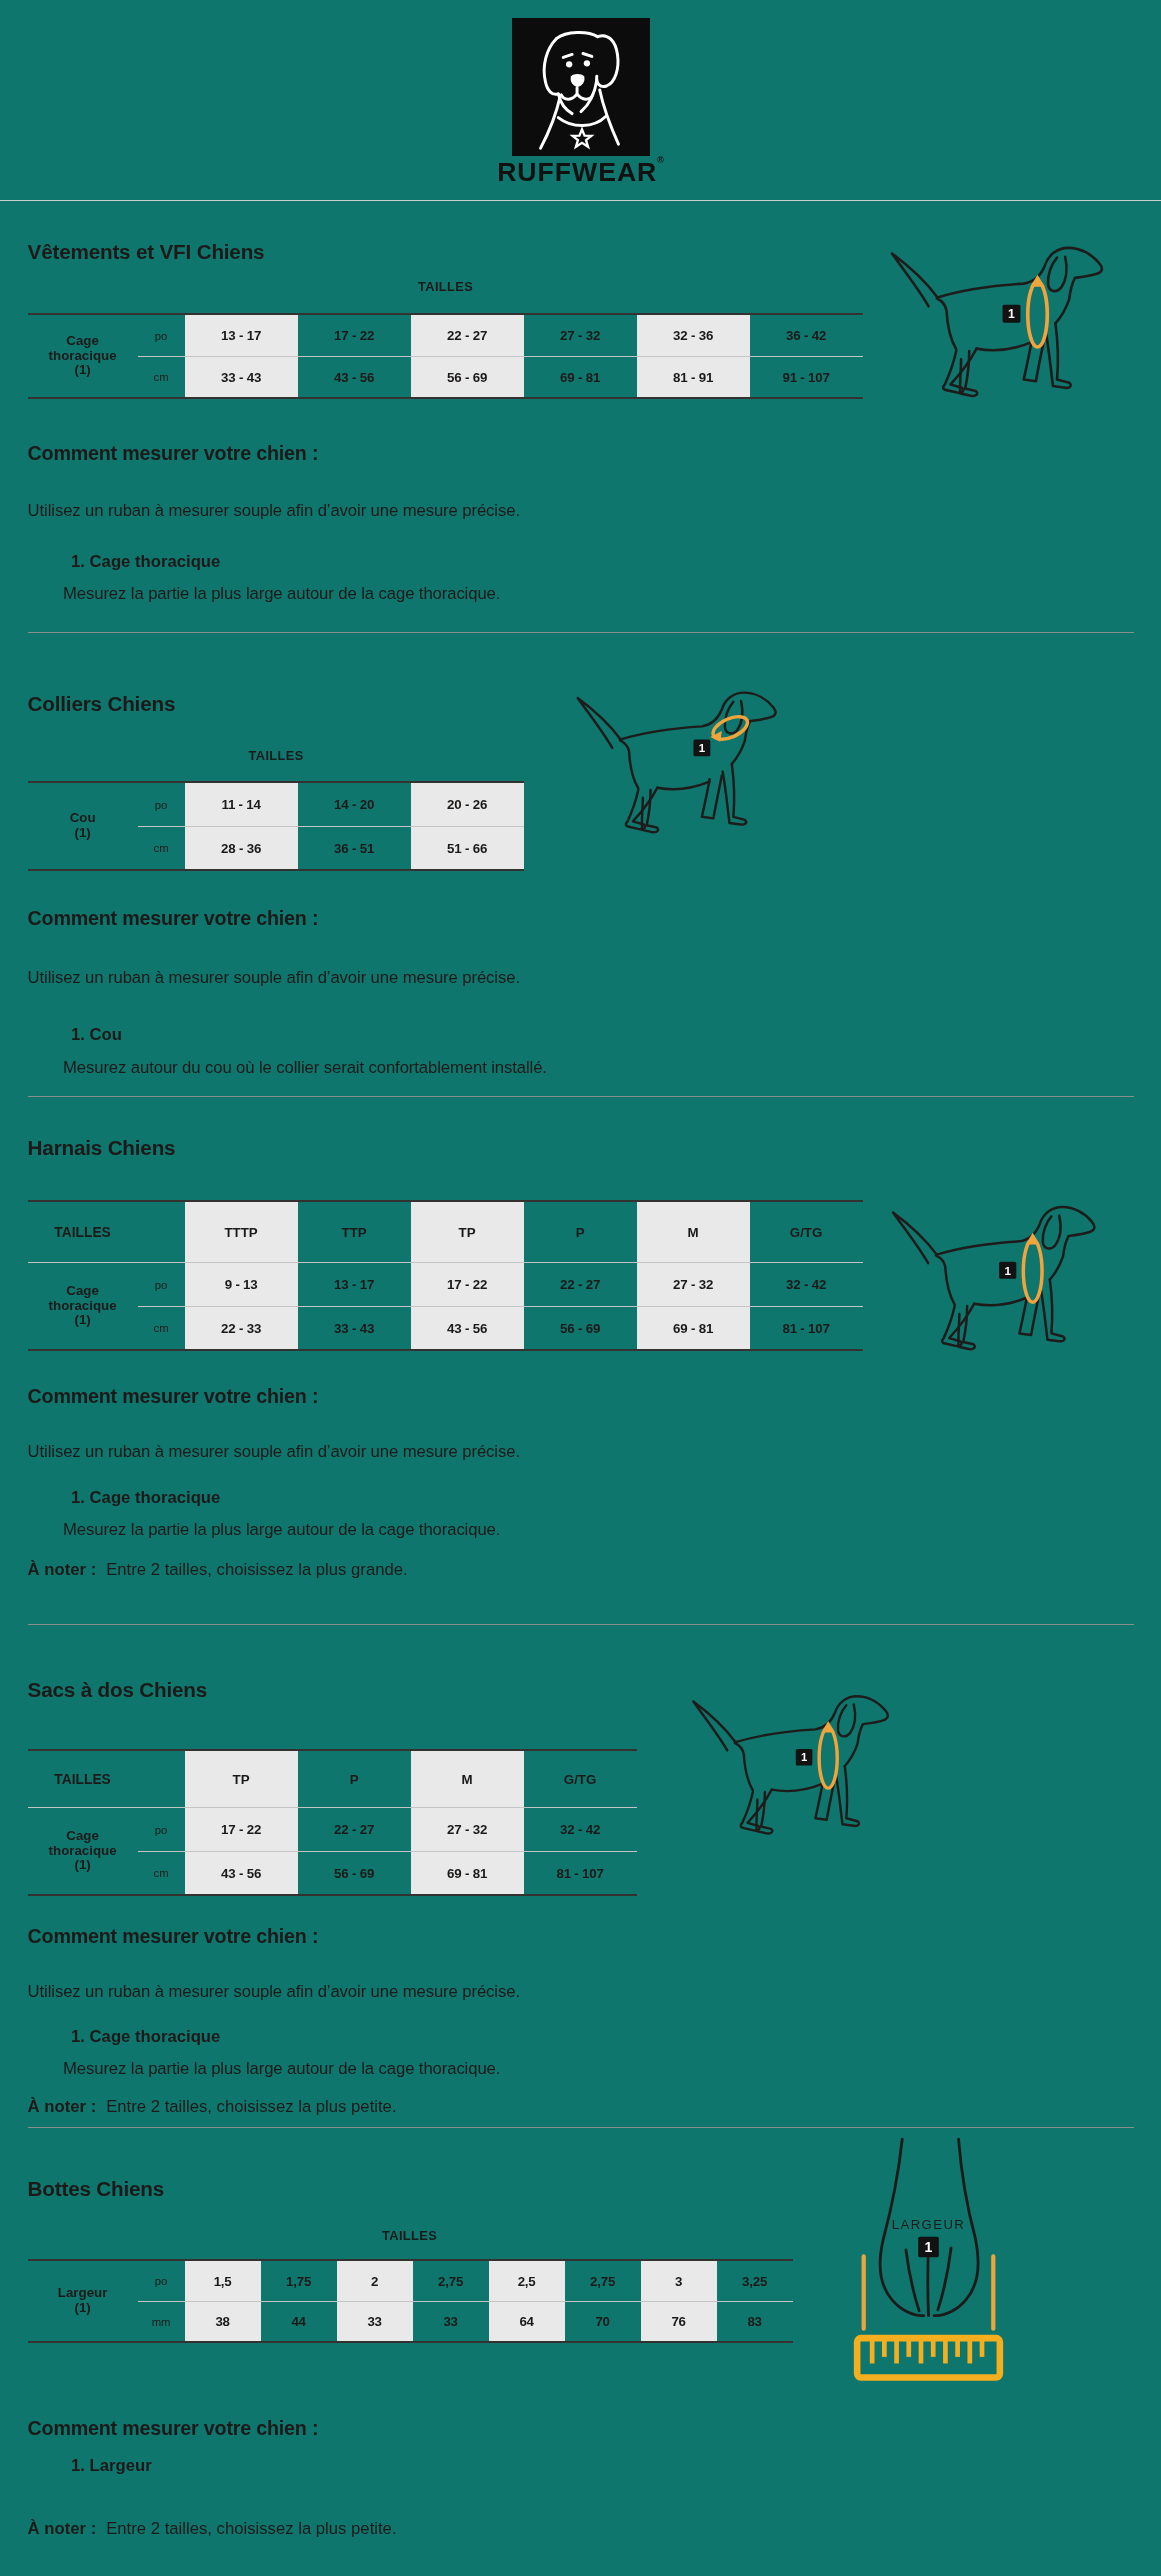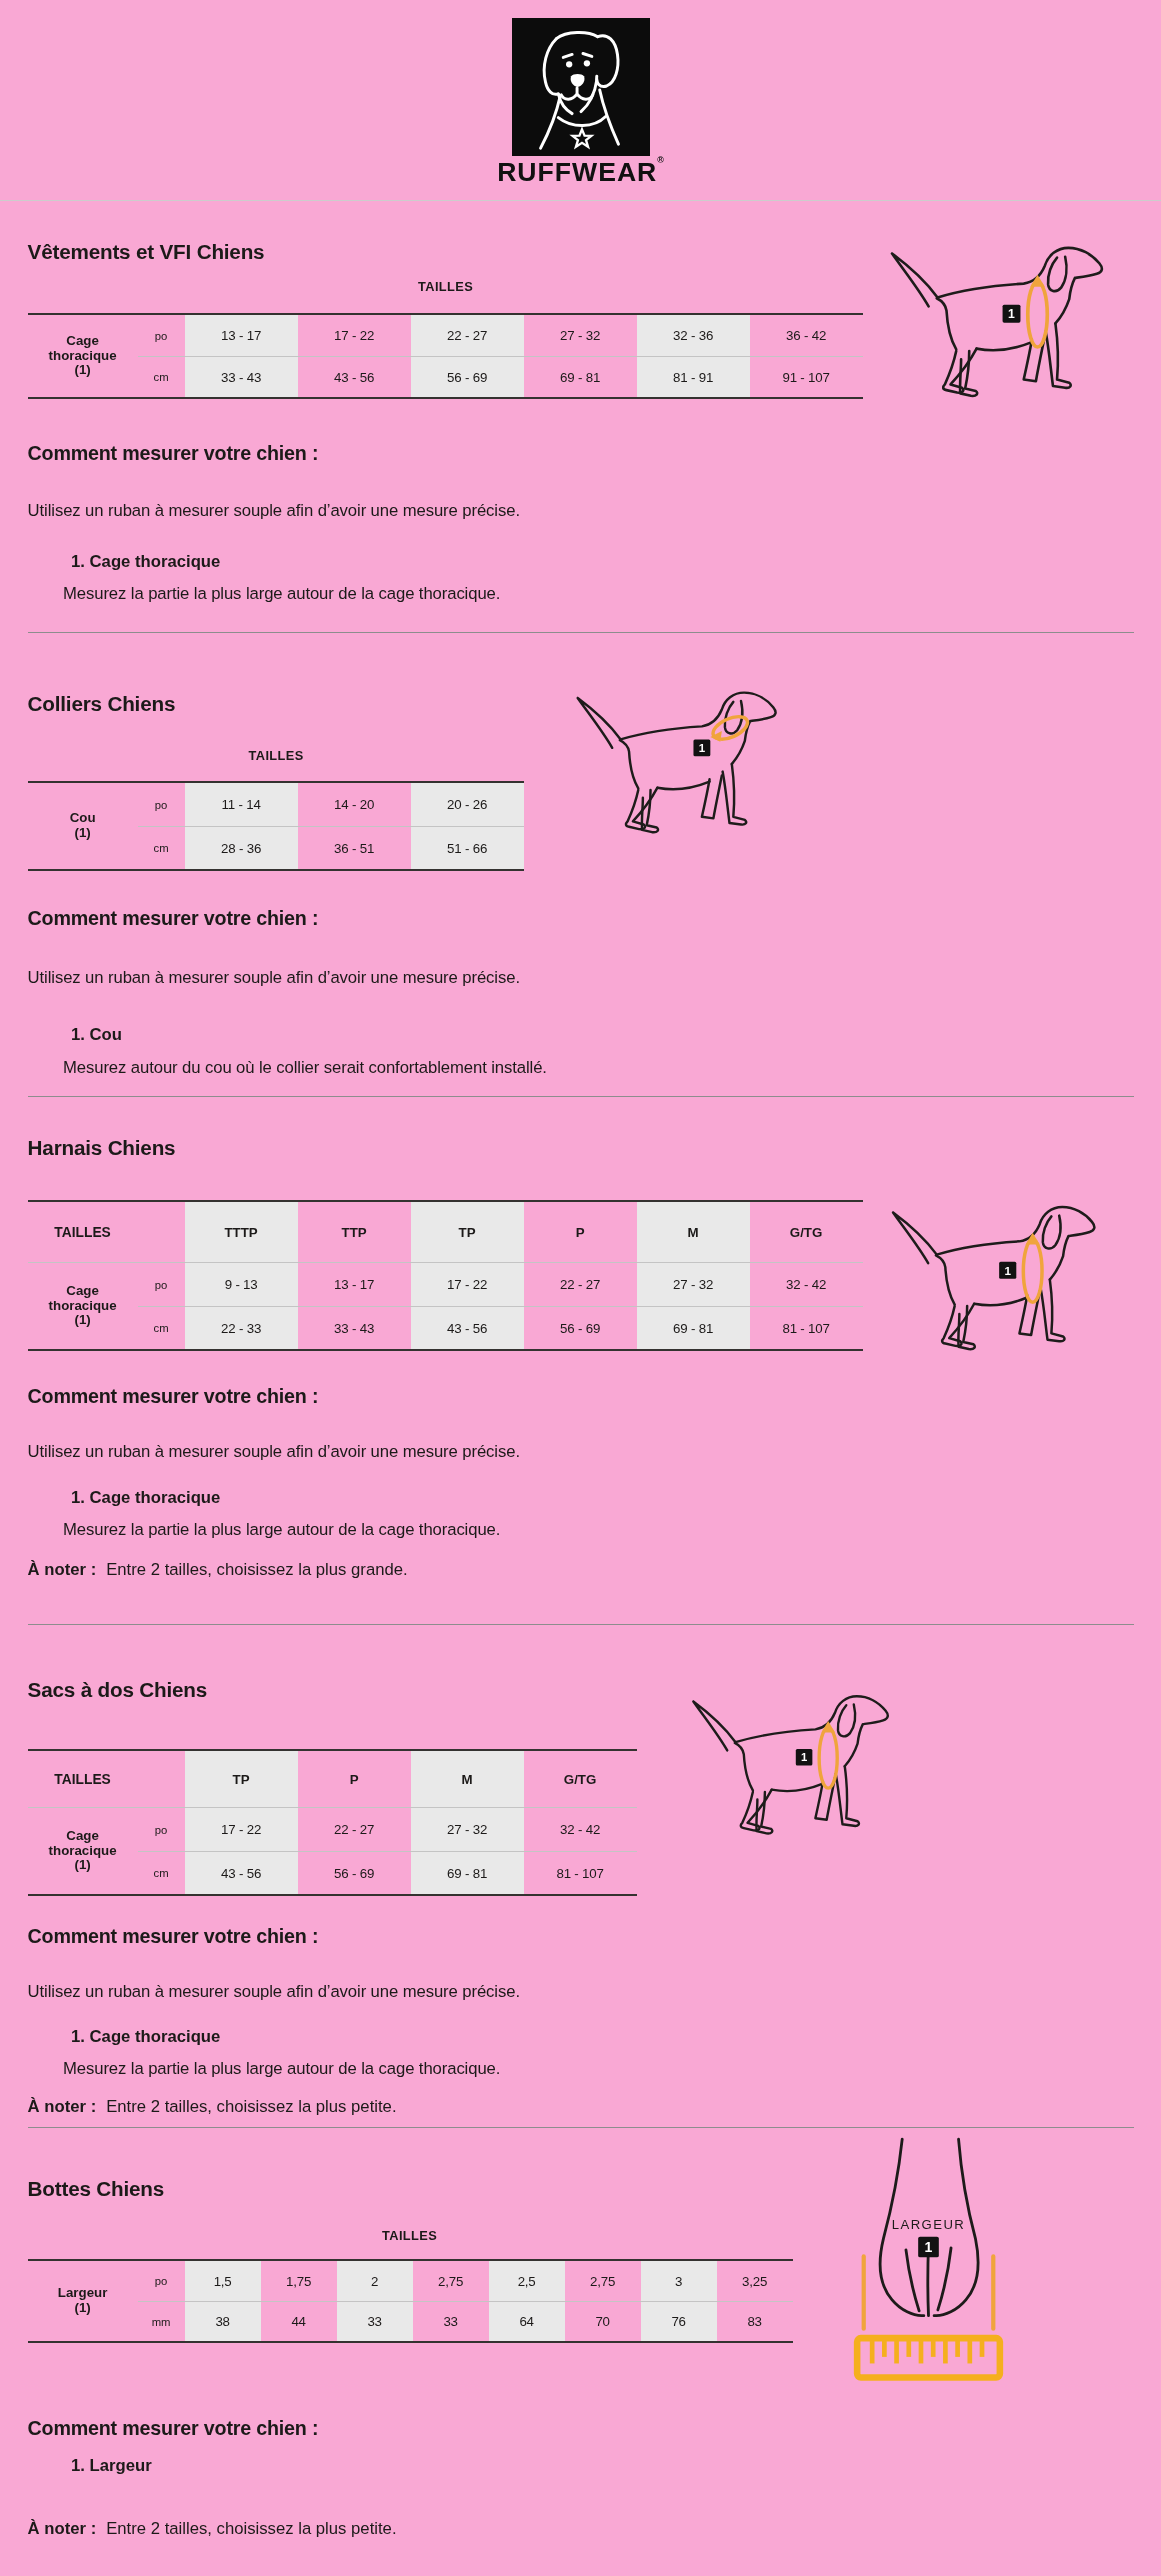--- a/index.html
+++ b/index.html
@@ -1,30 +1,30 @@
 <!DOCTYPE html>
 <html><head>
 <meta charset="utf-8">
 <style>
   html,body{margin:0;padding:0;background:#fff;}
   body{font-family:"Liberation Sans",sans-serif;color:#1c1a19;}
-  #page{position:relative;width:1161px;height:2576px;background:#f9a8d4;overflow:hidden;}
+  #page{position:relative;width:1161px;height:2576px;background:#0f766e;overflow:hidden;}
   .abs{position:absolute;}
   .title{font-size:20.7px;font-weight:700;letter-spacing:-0.2px;}
   .how{font-size:19.7px;font-weight:700;letter-spacing:-0.2px;}
   .body-text{font-size:16.7px;letter-spacing:-0.1px;}
   .step-label{font-size:16.7px;font-weight:700;margin-left:32px;}
   .note-line{font-size:16.7px;}
   .note-line .nl{font-weight:700;margin-right:10px;}
   .tailles{font-size:12.8px;font-weight:700;text-align:center;letter-spacing:0.4px;}
   .tbl{display:grid;border-top:2.5px solid #343230;border-bottom:2.5px solid #343230;}
   .c{display:flex;align-items:center;justify-content:center;}
   .lbl{font-weight:700;font-size:13.3px;text-align:center;line-height:1.12;white-space:pre-line;}
   .unit{font-size:11.3px;}
-  .val{font-size:13.3px;font-weight:400;letter-spacing:-0.2px;}
+  .val{font-size:13.3px;font-weight:700;letter-spacing:-0.2px;}
   .hsz{font-size:13.3px;font-weight:700;}
   .thead{font-size:13.8px;font-weight:700;}
   .sh{background:#e9e9e9;}
   .r2{border-top:1.4px solid #c4c4c4;}
   .hb{border-bottom:1.4px solid #c4c4c4;}
   .hr-line{border-top:1.4px solid #8d8d8d;height:0;}
   .hr-top{border-top:1.3px solid #cccccc;height:0;}
   .wordmark{width:1161px;text-align:center;font-size:26.6px;font-weight:700;letter-spacing:1px;color:#111;}
   .wordmark sup{font-size:8.9px;vertical-align:17.7px;letter-spacing:0;}
   svg.fig{position:absolute;display:block;}

